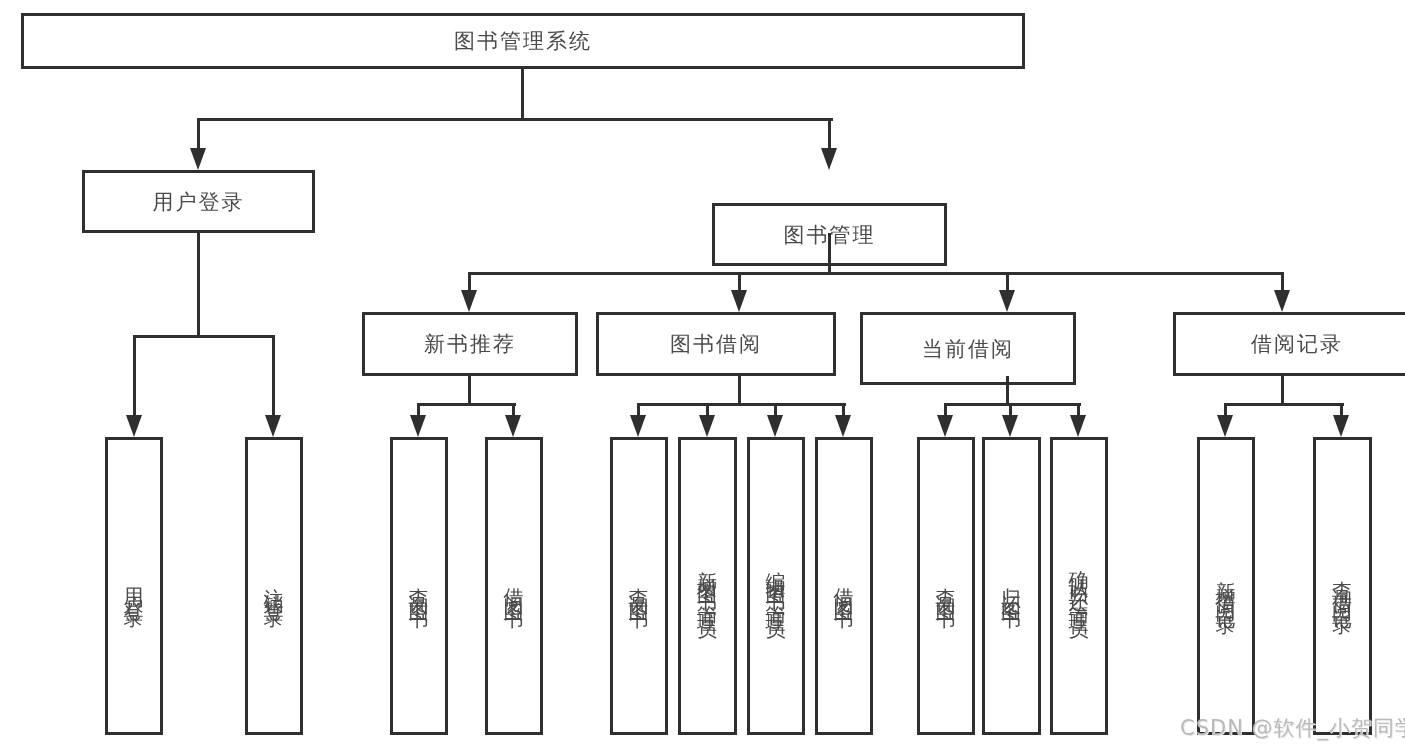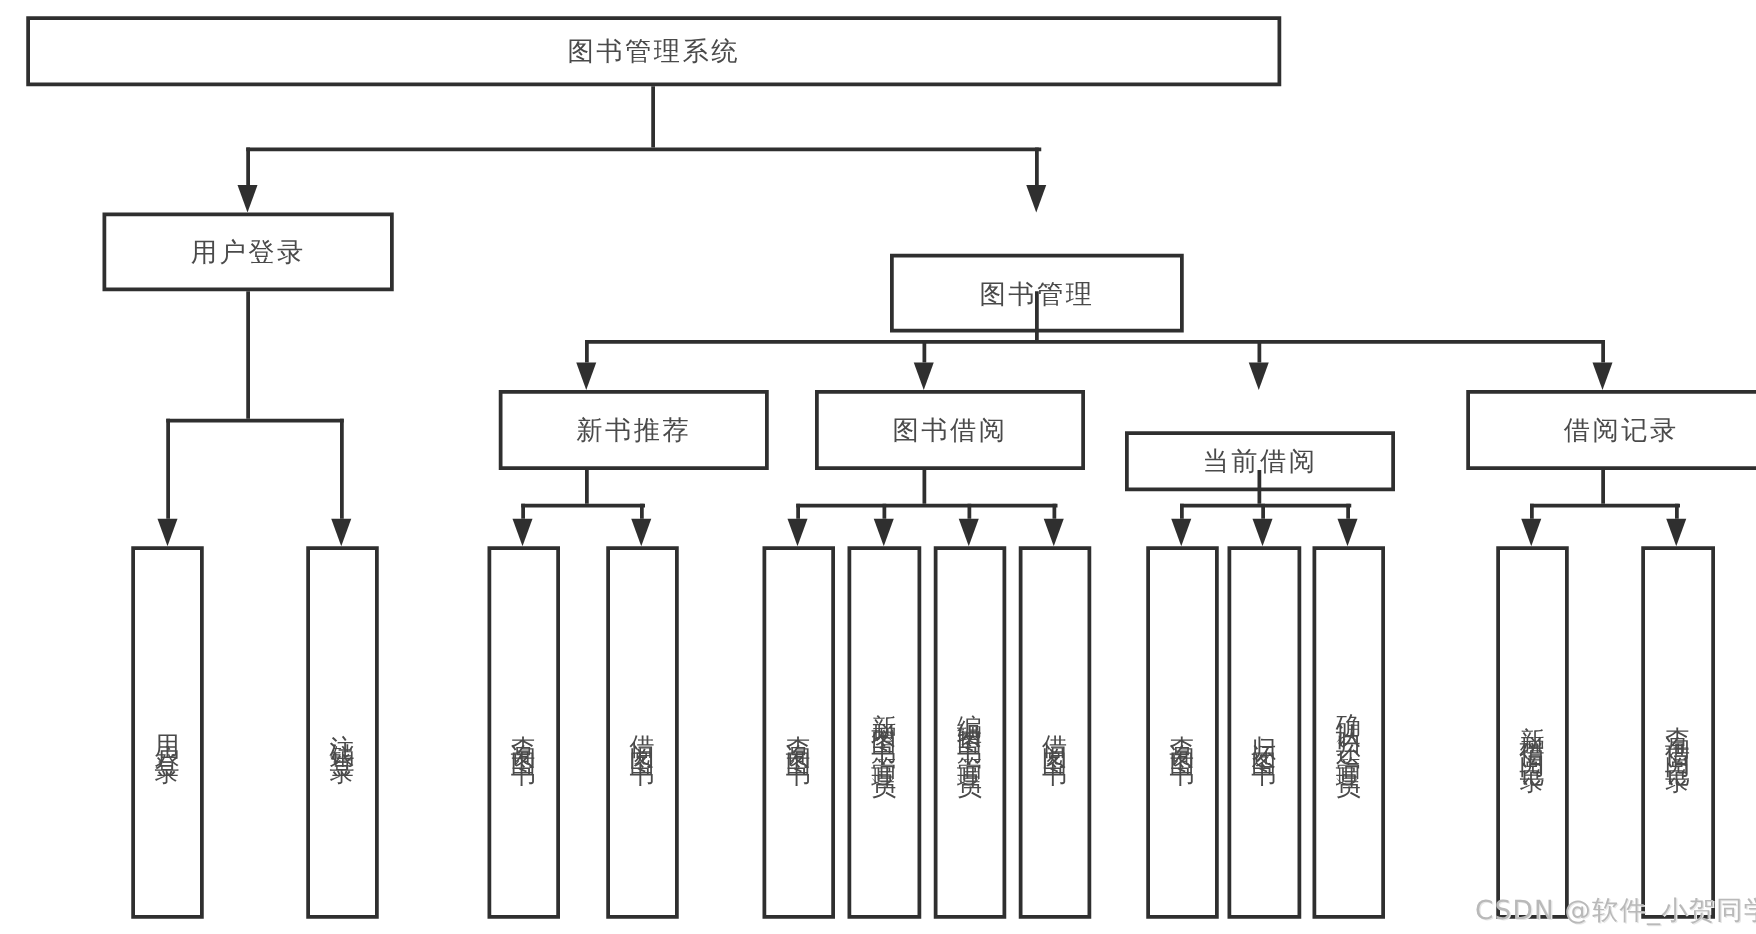--- a/index.html
+++ b/index.html
@@ -79,23 +79,23 @@
   <div class="hline" style="left:468px; top:272px; width:816px;"></div>
   <div class="vline" style="left:468px; top:272px; height:18px;"></div>
   <div class="arrow" style="left:461px; top:290px;"></div>
   <div class="vline" style="left:738px; top:272px; height:18px;"></div>
   <div class="arrow" style="left:731px; top:290px;"></div>
   <div class="vline" style="left:1006px; top:272px; height:18px;"></div>
   <div class="arrow" style="left:999px; top:290px;"></div>
   <div class="vline" style="left:1281px; top:272px; height:18px;"></div>
   <div class="arrow" style="left:1274px; top:290px;"></div>
 
-  <div class="box" style="left:362px; top:312px; width:216px; height:64px;margin-left:37px;">新书推荐</div>
-  <div class="box" style="left:652px; top:312px; width:216px; height:64px;">图书借阅</div>
-  <div class="box" style="left:900px; top:312px; width:216px; height:48px;margin-top:33px;">当前借阅</div>
+  <div class="box" style="left:362px; top:312px; width:216px; height:64px;">新书推荐</div>
+  <div class="box" style="left:596px; top:312px; width:240px; height:64px;">图书借阅</div>
+  <div class="box" style="left:860px; top:312px; width:216px; height:73px;">当前借阅</div>
   <div class="box" style="left:1173px; top:312px; width:248px; height:64px;">借阅记录</div>
 
   <div class="vline" style="left:468px; top:376px; height:27px;"></div>
   <div class="hline" style="left:417px; top:403px; width:99px;"></div>
   <div class="vline" style="left:417px; top:403px; height:12px;"></div>
   <div class="arrow" style="left:410px; top:415px;"></div>
   <div class="vline" style="left:512px; top:403px; height:12px;"></div>
   <div class="arrow" style="left:505px; top:415px;"></div>
 
   <div class="vline" style="left:738px; top:376px; height:27px;"></div>

